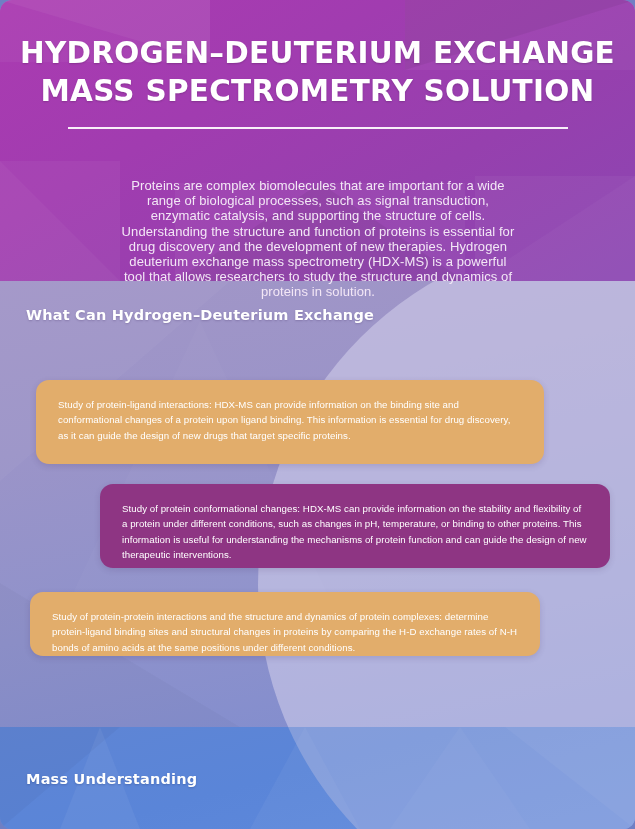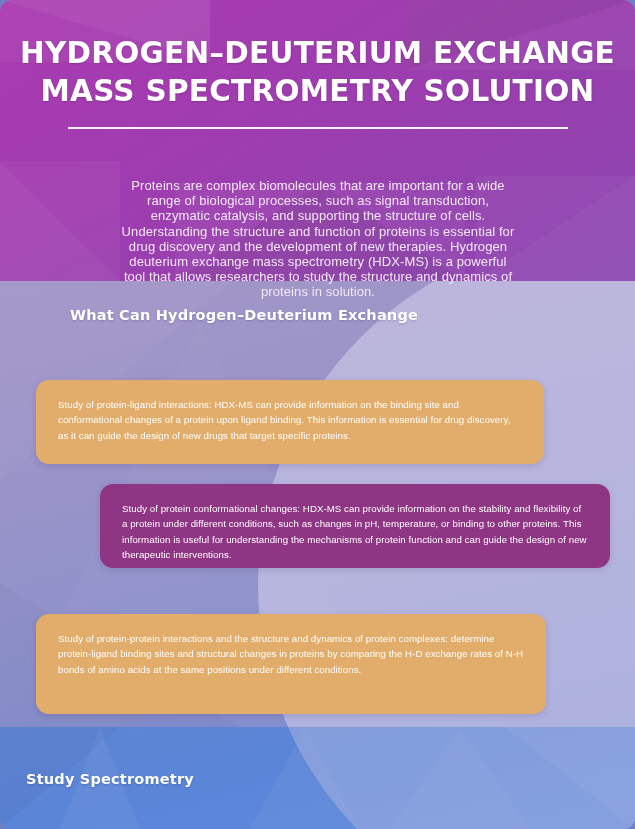--- a/index.html
+++ b/index.html
@@ -136,42 +136,42 @@
   .section-heading {
     position:absolute;
     color:#ffffff;
     font-family:"DejaVu Sans", sans-serif;
     font-weight:bold;
     font-size:14.5px;
     line-height:23px;
     letter-spacing:0.2px;
     text-shadow:0 1px 2px rgba(60,40,90,0.25);
   }
-  #heading-offer    { left:26px; top:304px; width:430px;margin-left:44px; }
+  #heading-offer    { left:26px; top:304px; width:430px; }
   #heading-workflow { left:26px; top:768px; width:430px;
                       text-shadow:0 1px 2px rgba(30,50,110,0.30); }
 
   
   .card {
     position:absolute;
     border-radius:13px;
     color:#ffffff;
     font-size:9.7px;
     line-height:15.4px;
     letter-spacing:0.05px;
     padding:17px 22px 17px 22px;
     box-shadow:0 2px 6px rgba(60,40,90,0.16);
   }
   .card p { margin:0; }
   .card.orange { background:#e2ad6b; }
   .card.purple { background:#8e3583; }
 
   #card-1 { left:36px;  top:380px; width:508px; height:84px; }
   #card-2 { left:100px; top:484px; width:510px; height:84px; }
-  #card-3 { left:36px;  top:592px; width:510px; height:100px;margin-top:22px; }
+  #card-3 { left:30px;  top:592px; width:510px; height:64px; }
 </style>
 </head>
 <body>
 
 <div id="poster">
 
   <div class="band-mid">
     <div class="mf1"></div>
     <div class="mf2"></div>
     <div class="mf3"></div>
@@ -216,16 +216,16 @@
 
   <div class="card orange" id="card-1">
     <p>Study of protein-ligand interactions: HDX-MS can provide information on the binding site and conformational changes of a protein upon ligand binding. This information is essential for drug discovery, as it can guide the design of new drugs that target specific proteins.</p>
   </div>
 
   <div class="card orange" id="card-3">
     <p>Study of protein-protein interactions and the structure and dynamics of protein complexes: determine protein-ligand binding sites and structural changes in proteins by comparing the H-D exchange rates of N-H bonds of amino acids at the same positions under different conditions.</p>
   </div>
 
   <div class="section-heading" id="heading-workflow">
-    <div>Study Spectrometry</div>
+    <div>Mass Understanding</div>
   </div>
 
 </div>
 
 </body></html>

